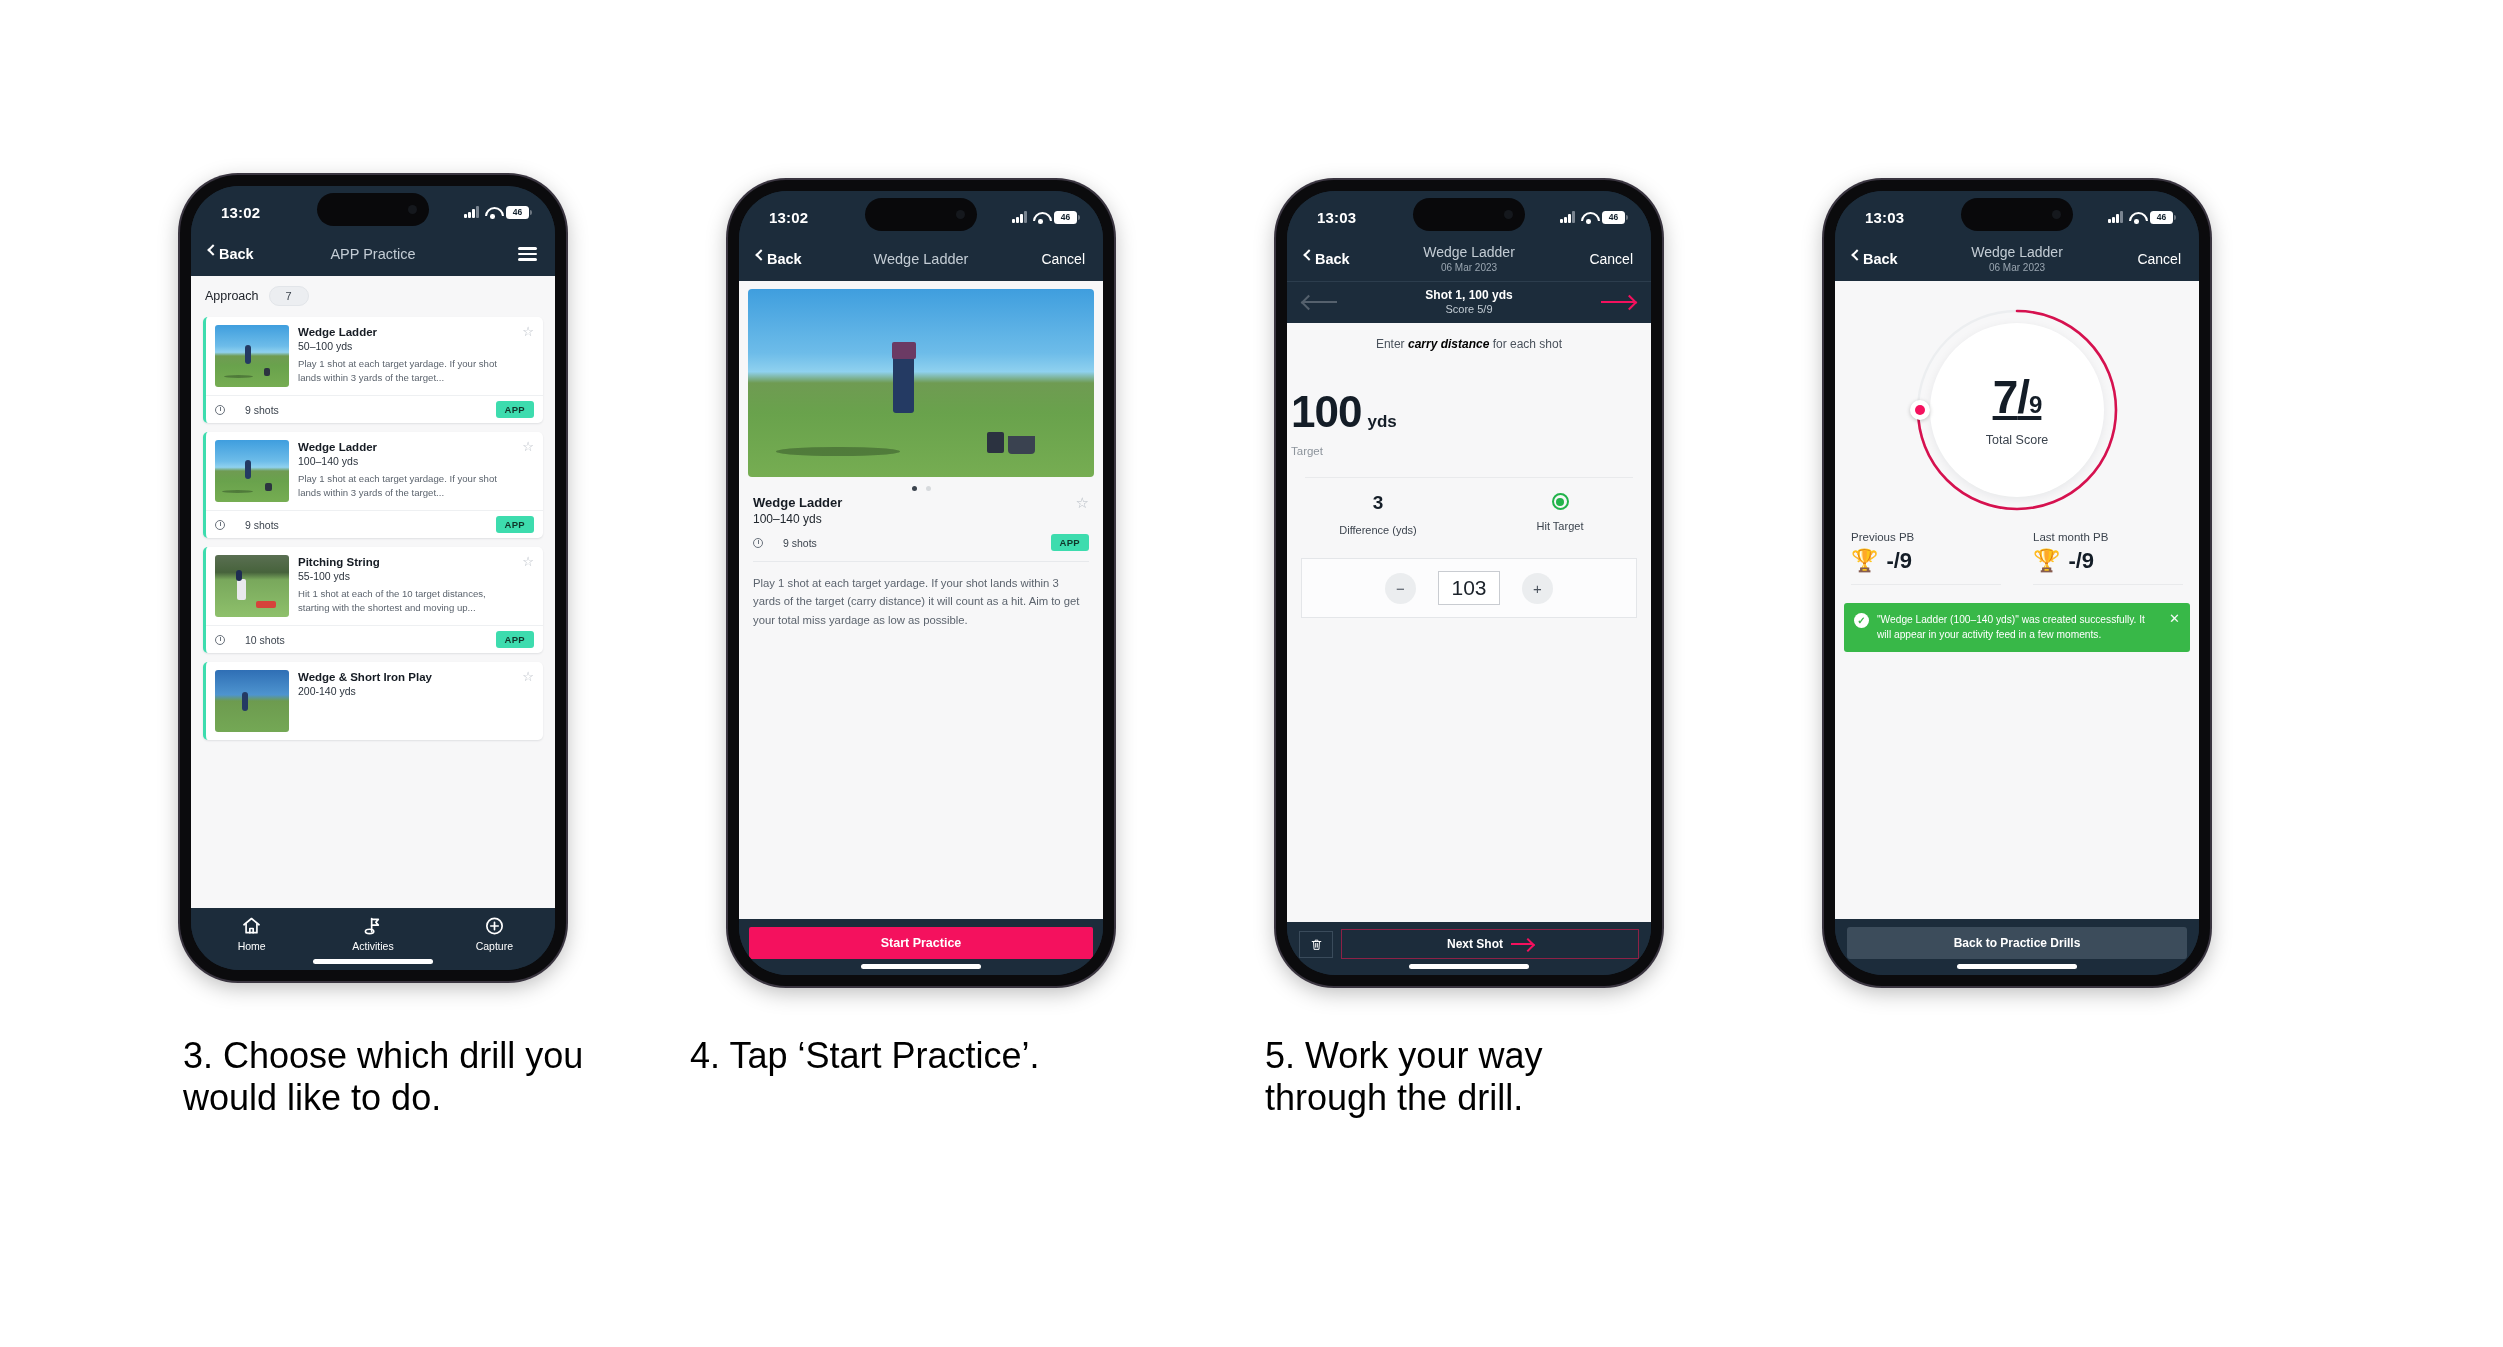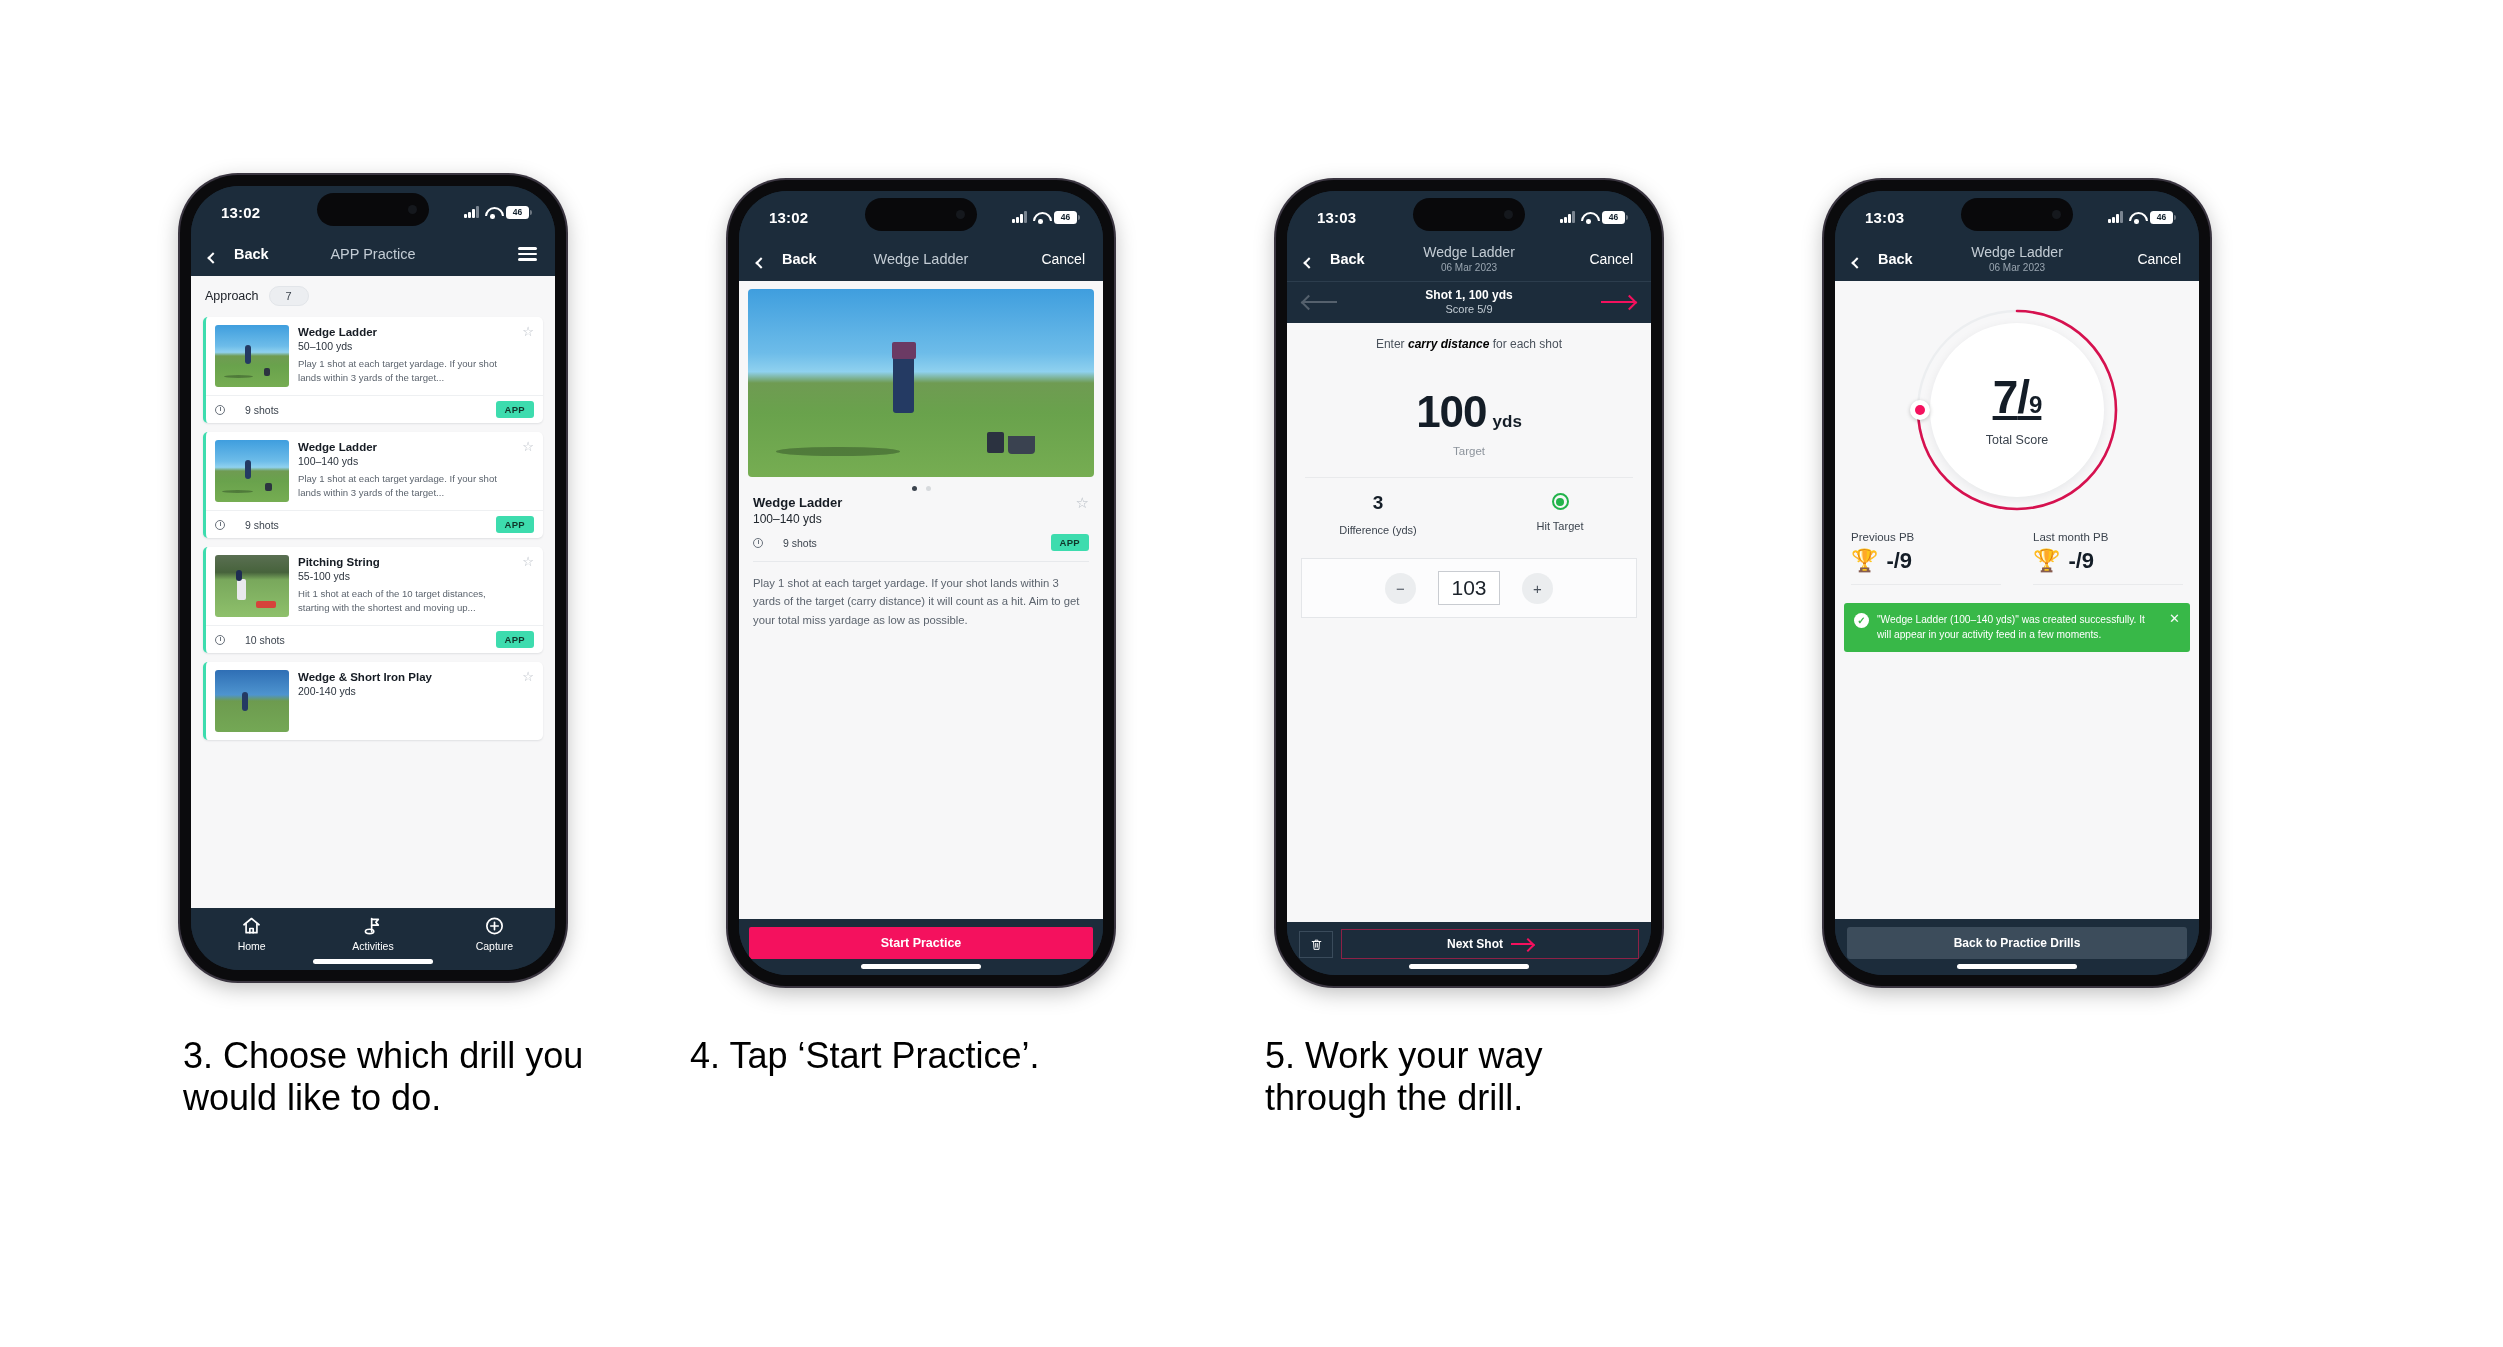--- a/index.html
+++ b/index.html
@@ -50,21 +50,21 @@
     clip-path: polygon(0 0,100% 0,100% 48%,0 48%); }
   .wifi::after{ content:""; position:absolute; left:5.2px; top:8px; width:4.6px;height:4.6px;border-radius:50%;background:#fff;}
   .batt { width: 23px; height: 13px; border-radius: 3.5px; background:#fff; color:#11202c;
     font-size:8.5px; font-weight:800; display:flex; align-items:center; justify-content:center; position:relative;}
   .batt::after{content:"";position:absolute;right:-3px;top:4px;width:2px;height:5px;background:#6d7781;border-radius:0 2px 2px 0;}
 
   .navbar {
     background:#1c2c3b; color:#fff; display:flex; align-items:center;
     padding: 0 18px; height: 44px; flex: 0 0 auto; position:relative;
   }
-  .nav-back { display:flex; align-items:flex-end; gap:17px; font-size:14.5px; font-weight:600; color:#fff; }
+  .nav-back { display:flex; align-items:flex-start; gap:2px; font-size:14.5px; font-weight:600; color:#fff; }
   .chev { width:8px;height:8px;border-left:2px solid #fff;border-bottom:2px solid #fff;transform:rotate(45deg); }
   .nav-title { position:absolute; left:50%; transform:translateX(-50%); text-align:center; }
   .nav-title .t1 { font-size:14px; color:#c3ccd4; font-weight:500; line-height:1.25; }
   .nav-title .t1.big { font-size:14.5px; }
   .nav-title .t2 { font-size:10px; color:#9aa6b1; line-height:1.25; }
   .nav-right { margin-left:auto; font-size:14px; color:#fff; font-weight:500; }
   .hamburger { margin-left:auto; width:19px; }
   .hamburger span { display:block; height:2.2px; background:#fff; border-radius:2px; margin:3.4px 0; }
 
   .screen { flex: 1 1 auto; background:#f7f7f8; overflow:hidden; position:relative; }
@@ -124,21 +124,21 @@
   .arrow::after{content:"";position:absolute;left:0;top:-4px;width:9px;height:9px;
     border-left:2px solid #55616d;border-bottom:2px solid #55616d;transform:rotate(45deg);}
   .arrow.right{ margin-left:auto; background:#f4115e; }
   .arrow.right::after{ left:auto; right:0; border:none;
     border-right:2.4px solid #f4115e;border-top:2.4px solid #f4115e; transform:rotate(45deg); }
   .shot-mid { flex:1 1 auto; text-align:center; }
   .shot-mid .a { font-size:12px; font-weight:700; color:#fff; }
   .shot-mid .b { font-size:11px; color:#c3ccd4; margin-top:1px; }
   .p3-hint { text-align:center; font-size:12px; color:#4a525c; padding:14px 0 0; }
   .p3-hint b { color:#000000;font-style:italic; }
-  .bignum { text-align:center; padding:36px 13px 0; }
+  .bignum { padding:36px 4px 0; }
   .bignum .n { font-size:44px; font-weight:800; color:#141d27; letter-spacing:-1px; }
   .bignum .u { font-size:17px; font-weight:700; color:#141d27; margin-left:6px; }
   .bignum .cap { font-size:11.5px; color:#8d949c; margin-top:8px; }
   .p3-rule { height:1px; background:#e9eaec; margin:20px 18px 0; }
   .p3-cols { display:flex; padding:14px 0 0; }
   .p3-col { flex:1; text-align:center; }
   .p3-col .v { font-size:19px; font-weight:800; color:#141d27; }
   .p3-col .k { font-size:11px; color:#3c444e; margin-top:10px; }
   .target-dot { width:17px;height:17px;border-radius:50%;border:2.2px solid #22b34b;
     margin:1px auto 0; display:flex; align-items:center; justify-content:center; }

